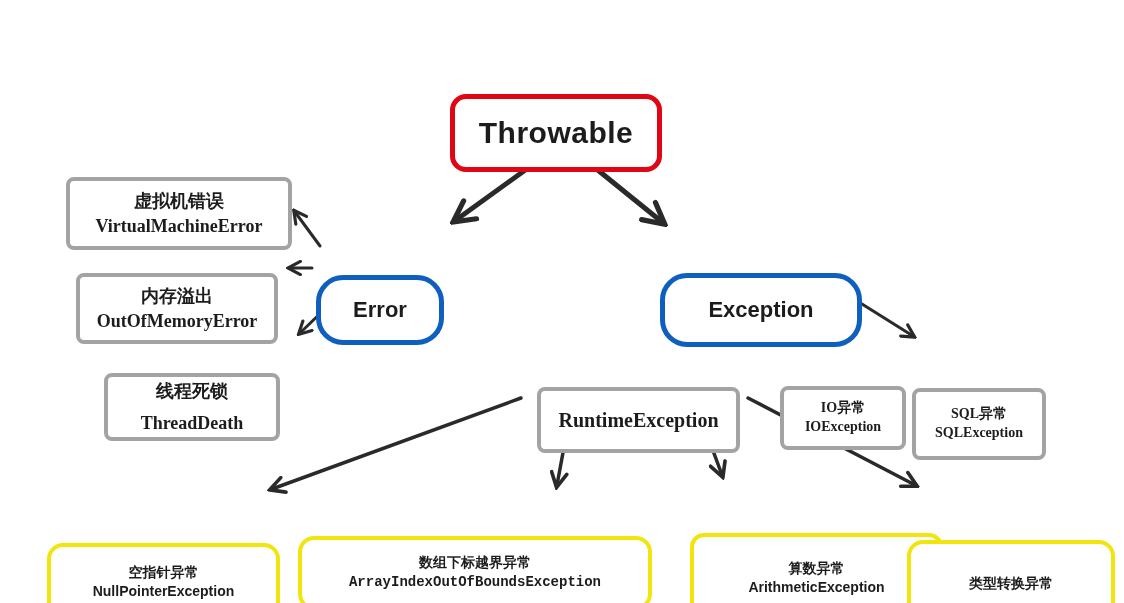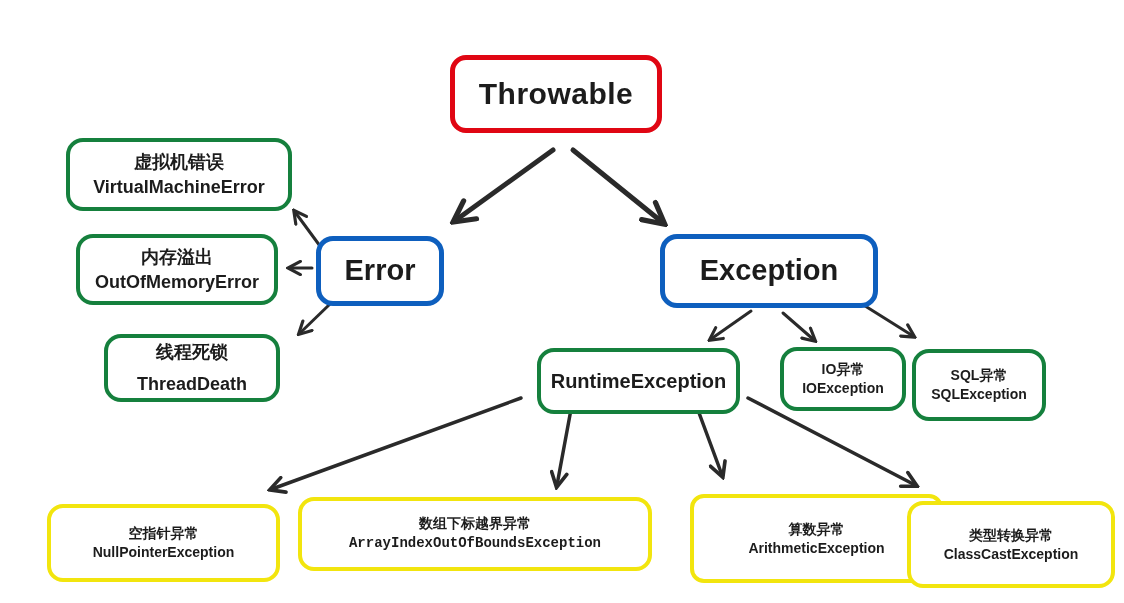--- a/index.html
+++ b/index.html
@@ -14,37 +14,38 @@
   .node{
     position:absolute;
     box-sizing:border-box;
     background:#ffffff;
     display:flex;flex-direction:column;
     align-items:center;justify-content:center;
     text-align:center;
     color:#1c1c1c;
     font-weight:bold;
     line-height:1.35;
+    margin-top:39px;
   }
   .node .zh{display:block;}
   .node .en{display:block;}
   .root{border:5px solid #e00613;border-radius:16px;font-size:30px;letter-spacing:0.5px;}
-  .branch{border:5px solid #0e5fbe;border-radius:17px;font-size:29px;}
-  .leaf-green{border:4px solid #15803d;border-radius:17px;}
+  .branch{border:5px solid #0e5fbe;border-radius:27px;font-size:22px;}
+  .leaf-green{border:4px solid #a3a3a3;border-radius:8px;font-family:Liberation Serif, serif;}
   .leaf-yellow{border:4px solid #f2e50e;border-radius:16px;}
   .node-vm,.node-oom,.node-td{font-size:18px;}
   .node-runtime{font-size:20px;}
   .node-io,.node-sql{font-size:14px;}
   .node-np,.node-arr,.node-arith,.node-cc{font-size:14px;}
   .node-vm{left:66px;top:138px;width:226px;height:73px;}
   .node-oom{left:76px;top:234px;width:202px;height:71px;}
   .node-td{left:104px;top:334px;width:176px;height:68px;gap:8px;}
   .node-throwable{left:450px;top:55px;width:212px;height:78px;}
   .node-error{left:316px;top:236px;width:128px;height:70px;}
-  .node-exception{left:660px;top:234px;width:218px;height:74px;}
+  .node-exception{left:660px;top:234px;width:202px;height:74px;}
   .node-runtime{left:537px;top:348px;width:203px;height:66px;}
   .node-io{left:780px;top:347px;width:126px;height:64px;}
   .node-sql{left:912px;top:349px;width:134px;height:72px;}
   .node-np{left:47px;top:504px;width:233px;height:78px;}
   .node-arr{left:298px;top:497px;width:354px;height:74px;font-family:Liberation Mono, monospace;}
   .node-arith{left:690px;top:494px;width:253px;height:89px;border-radius:14px;}
   .node-cc{left:907px;top:501px;width:208px;height:87px;}
 </style>
 </head>
 <body>
@@ -120,16 +121,15 @@
   <div class="node leaf-yellow node-arr">
     <span class="zh">数组下标越界异常</span>
     <span class="en">ArrayIndexOutOfBoundsException</span>
   </div>
   <div class="node leaf-yellow node-arith">
     <span class="zh">算数异常</span>
     <span class="en">ArithmeticException</span>
   </div>
   <div class="node leaf-yellow node-cc">
     <span class="zh">类型转换异常</span>
-    <span class="en">ClassCastException</span>
   </div>
 
 </div>
 
 </body></html>

